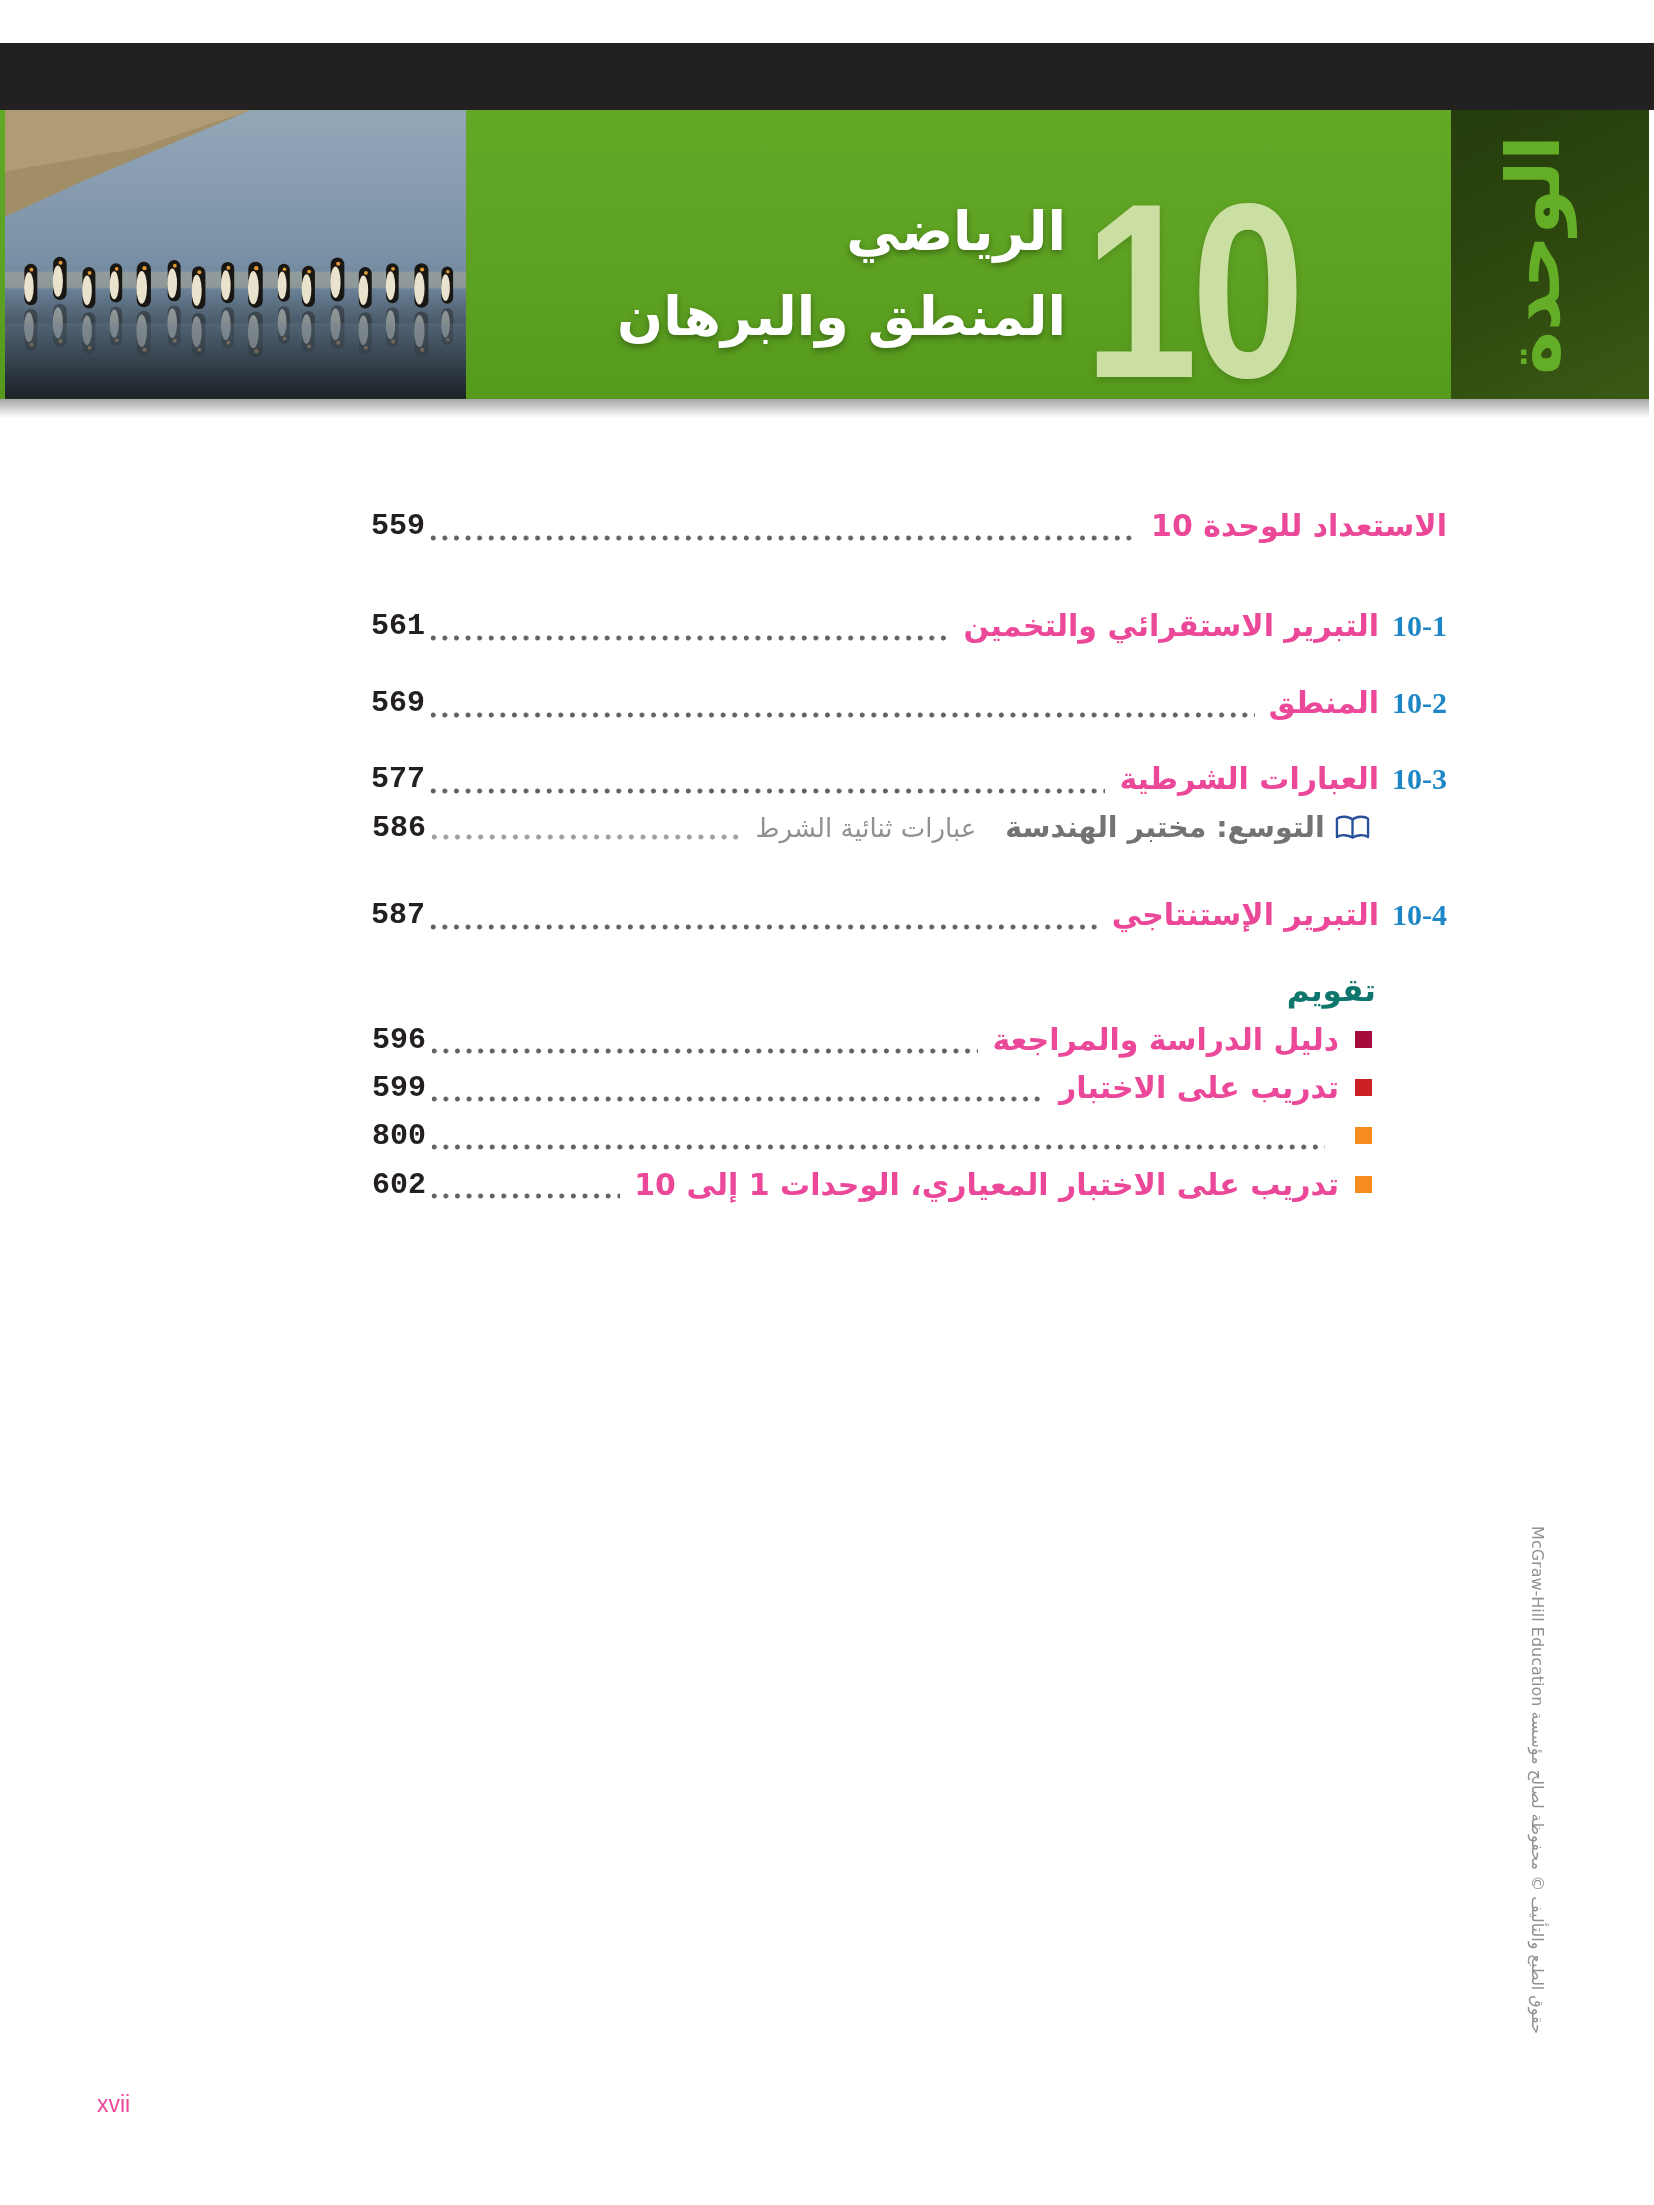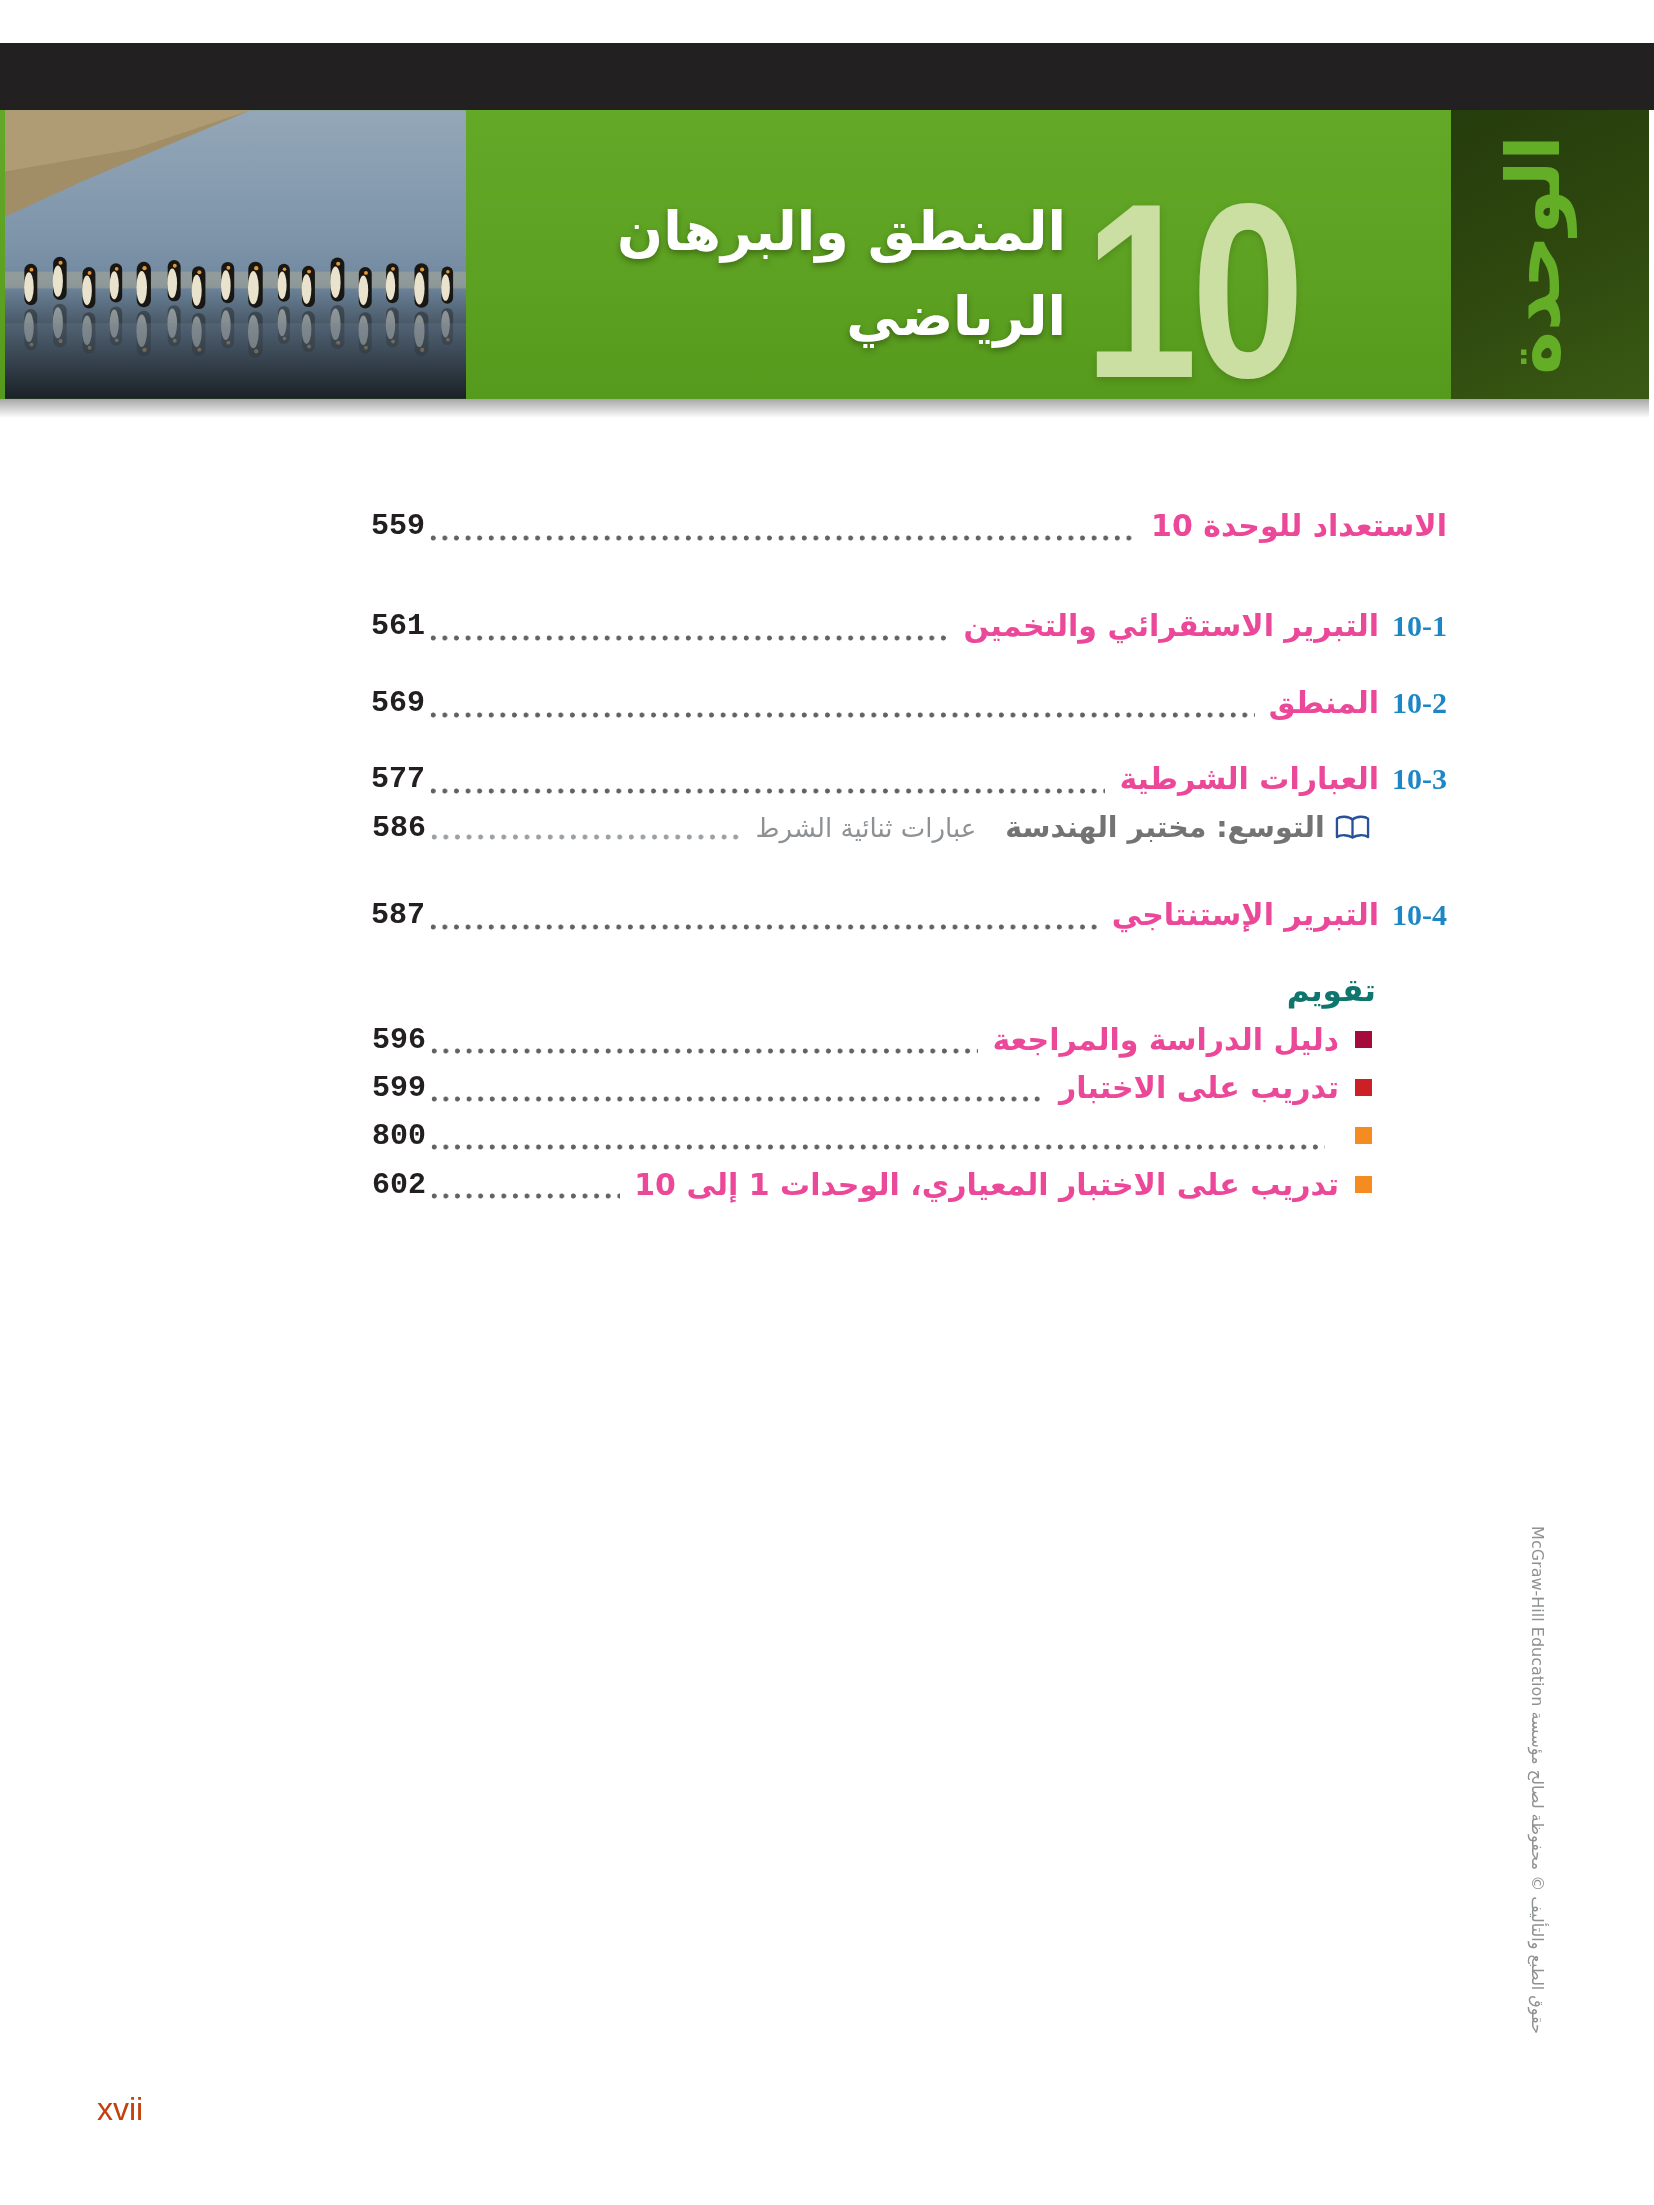--- a/index.html
+++ b/index.html
@@ -39,21 +39,21 @@
   .sub-row{right:284px;width:998px;height:43px;}
   .book-ic{flex:0 0 auto;margin-left:10.3px;}
   .blue-label{font-weight:700;font-size:28.4px;color:#737373;white-space:nowrap;}
   .gray-label{font-weight:400;font-size:26px;color:#8e9194;white-space:nowrap;margin-right:29px;}
 
   .assess-heading{position:absolute;right:278px;top:972px;font-weight:700;font-size:31px;color:#0f766e;}
   .bullet-row{right:282px;width:1000px;height:47px;}
   .bullet{flex:0 0 auto;width:17.4px;height:17.4px;margin-left:15.5px;}
 
   .footer-folio{position:absolute;left:97px;top:2091px;font-family:"Liberation Sans","DejaVu Sans",sans-serif;
-       font-weight:400;font-size:32px;color:#c2410c;}
+       font-weight:400;font-size:23px;color:#ec4899;}
   .copyright{position:absolute;left:1547px;top:1498px;width:536px;direction:rtl;text-align:right;
        transform:rotate(90deg);transform-origin:0 0;
        font-size:16px;color:#8f9294;white-space:nowrap;}
 </style>
 </head>
 <body>
 
 <div class="black-bar"></div>
 <div class="band"></div>
 
@@ -109,22 +109,22 @@
     <use href="#pg" transform="translate(515,304) scale(1.06,-1.06)"></use>
     <use href="#pg" transform="translate(558,315) scale(1,-1)"></use>
     <use href="#pg" transform="translate(600,307) scale(.97,-.97)"></use>
     <use href="#pg" transform="translate(645,314) scale(1.08,-1.08)"></use>
     <use href="#pg" transform="translate(685,308) scale(.9,-.9)"></use>
   </g>
   <rect x="0" y="330" width="714" height="117" fill="#6b839c" opacity=".25"></rect>
 </svg>
 
 <div class="unit-title">
+  <div>الرياضي</div>
   <div>المنطق والبرهان</div>
-  <div>الرياضي</div>
 </div>
 <div class="unit-number">10</div>
 <div class="unit-panel">
   <span>الوحدة</span>
 </div>
 <div class="band-shadow"></div>
 
 <div class="row main-row" style="top:501px">
   <span class="t">الاستعداد للوحدة 10</span>
   <span class="lead"></span>

